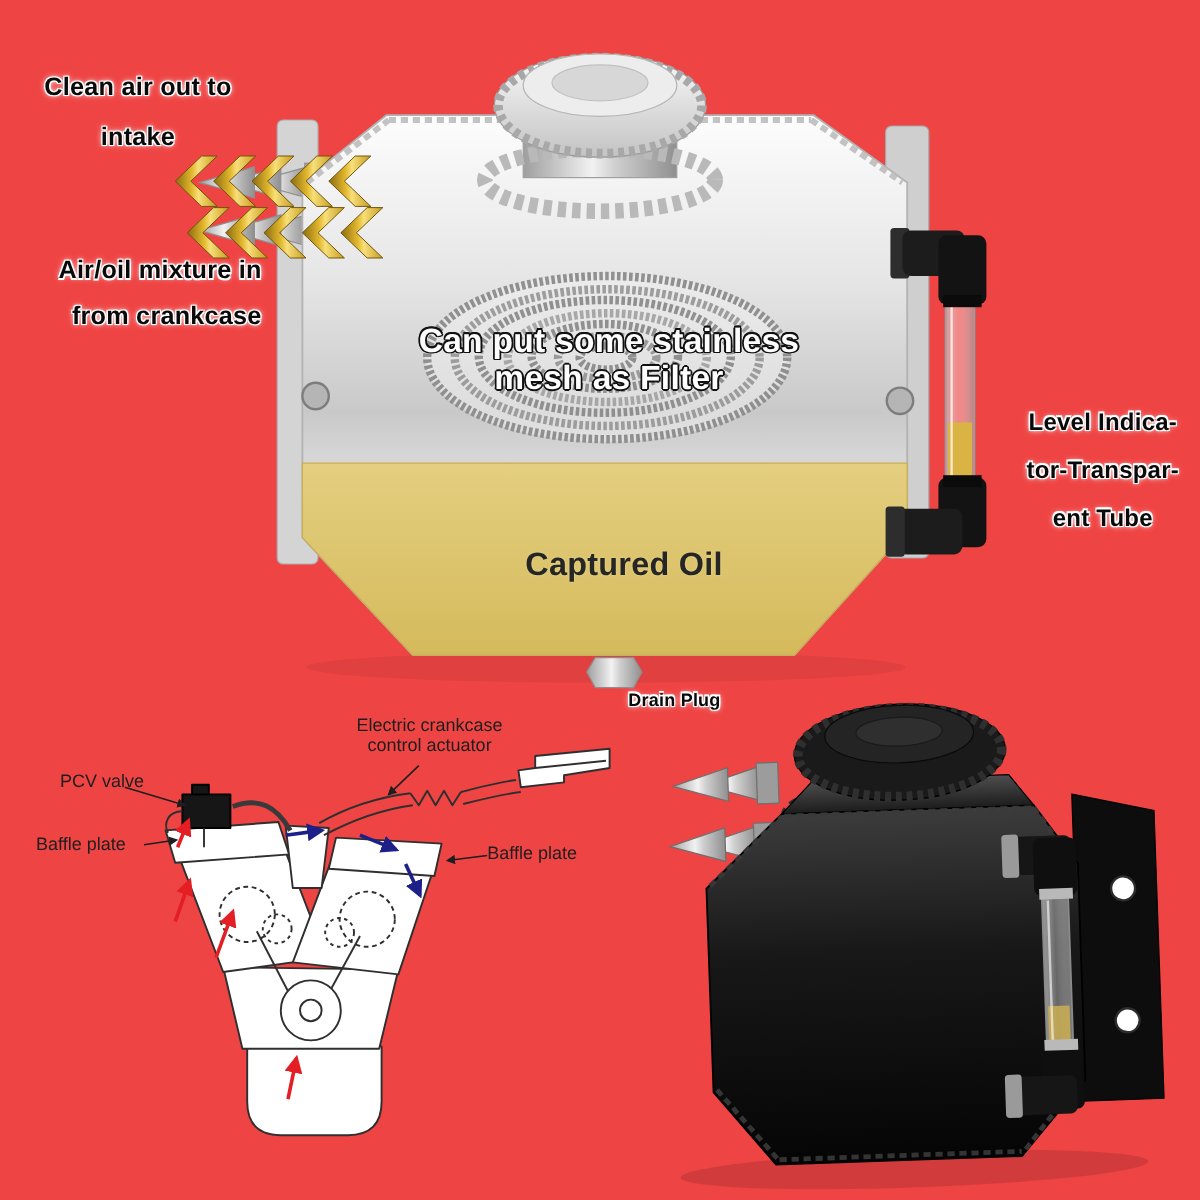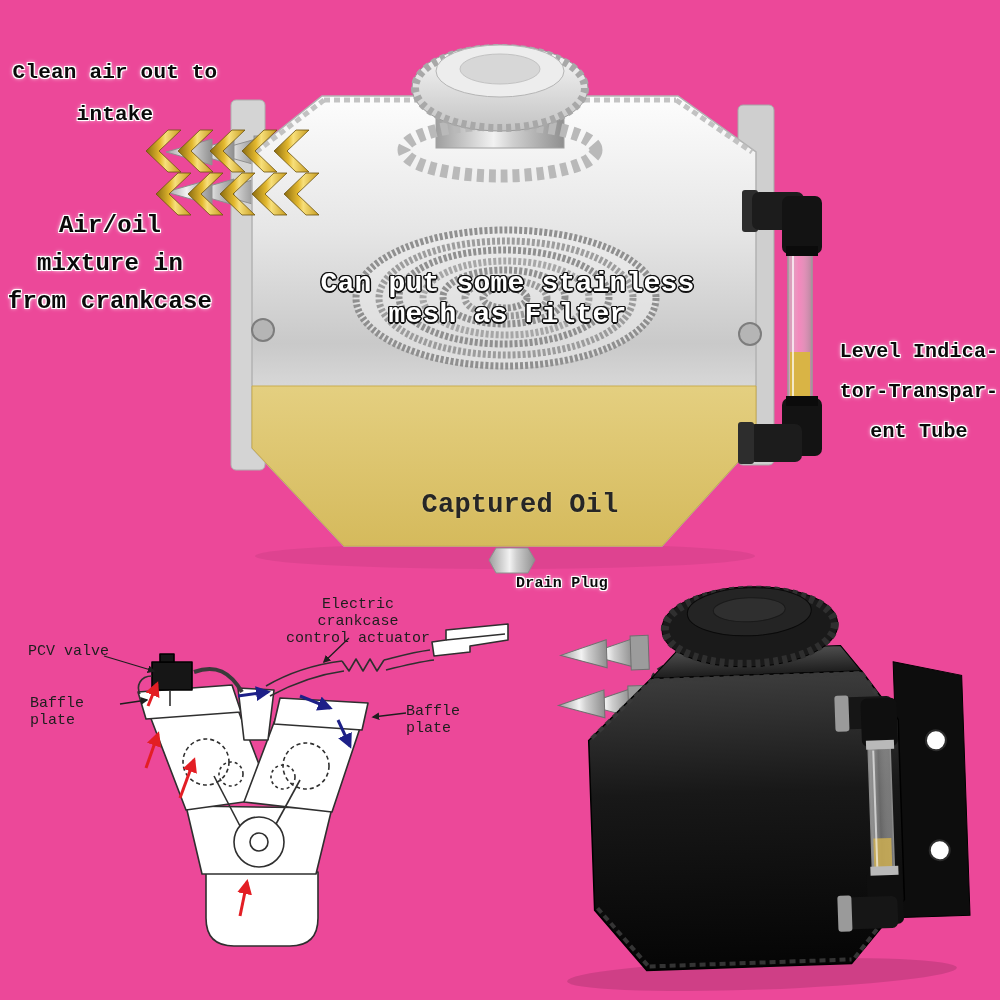--- a/index.html
+++ b/index.html
@@ -1,34 +1,34 @@
 <!DOCTYPE html>
 <html><head>
 <meta charset="utf-8">
 <style>
   html,body{margin:0;padding:0;background:#fff;}
-  #stage{position:relative;width:1000px;height:1000px;background:#ec4899;overflow:hidden;
-         font-family:Liberation Mono, monospace;}
+  #stage{position:relative;width:1000px;height:1000px;background:#ef4444;overflow:hidden;
+         font-family:Liberation Sans, sans-serif;}
   #art{position:absolute;left:0;top:0;}
   .ann{position:absolute;font-weight:800;color:#0a0a0a;text-align:center;
        white-space:pre-line;letter-spacing:.2px;
        text-shadow:0 0 3px #fff,1px 1px 0 #fff,-1px -1px 0 #fff,1px -1px 0 #fff,-1px 1px 0 #fff,0 0 5px #fff;}
   .ann-clean{left:10px;top:52px;width:210px;font-size:21px;line-height:42px;}
-  .ann-airoil{left:2px;top:207px;width:216px;font-size:24px;line-height:38px;}
+  .ann-airoil{left:2px;top:207px;width:216px;font-size:21px;line-height:38px;text-align:right;}
   .ann-mesh{left:320px;top:268px;width:375px;font-size:28px;line-height:31px;color:#fff;
             text-shadow:-1.5px 0 0 #111,1.5px 0 0 #111,0 -1.5px 0 #111,0 1.5px 0 #111,
                         -1px -1px 0 #111,1px 1px 0 #111,-1px 1px 0 #111,1px -1px 0 #111;}
   .ann-captured{left:370px;top:455px;width:300px;font-size:27px;color:#262626;
-                text-shadow:0 0 2px #e9d88f;margin-top:35px;}
+                text-shadow:0 0 2px #e9d88f;}
   .ann-level{left:838px;top:332px;width:162px;font-size:20px;line-height:40px;text-align:center;}
   .ann-drain{left:492px;top:575px;width:140px;font-size:15px;}
   .diag{position:absolute;font-weight:400;color:#1e1e1e;font-size:15px;line-height:17px;
         white-space:pre-line;text-shadow:none;}
   .diag-throttle{left:282px;top:596px;width:152px;text-align:center;}
-  .diag-pcv{left:28px;top:643px;width:92px;text-align:left;}
+  .diag-pcv{left:28px;top:643px;width:92px;text-align:right;}
   .diag-baffle-l{left:30px;top:695px;width:100px;text-align:left;}
   .diag-baffle-r{left:406px;top:703px;width:100px;text-align:left;}
 </style>
 </head>
 <body>
 
 <div id="stage">
 
 <svg id="art" width="1000" height="1000" viewBox="0 0 1000 1000">
   <defs>

